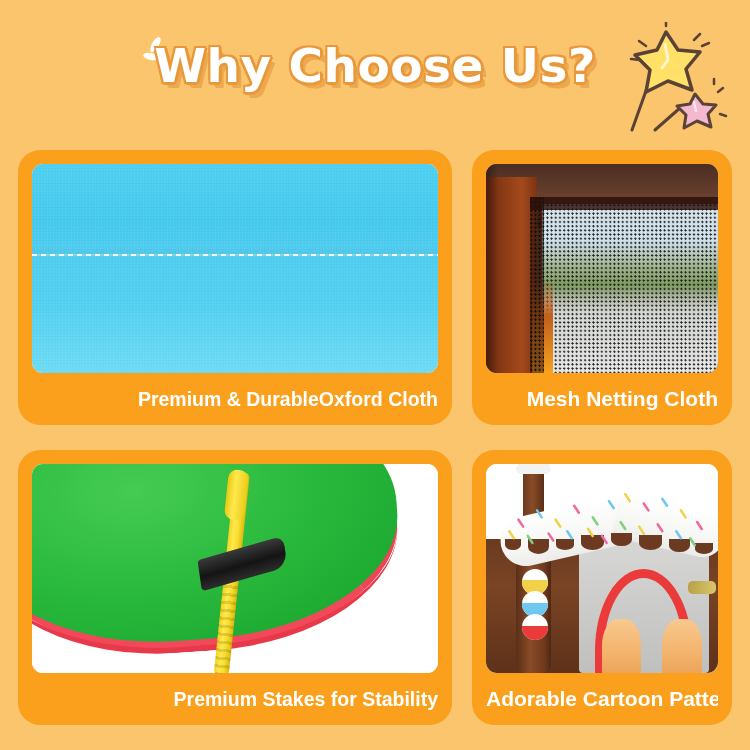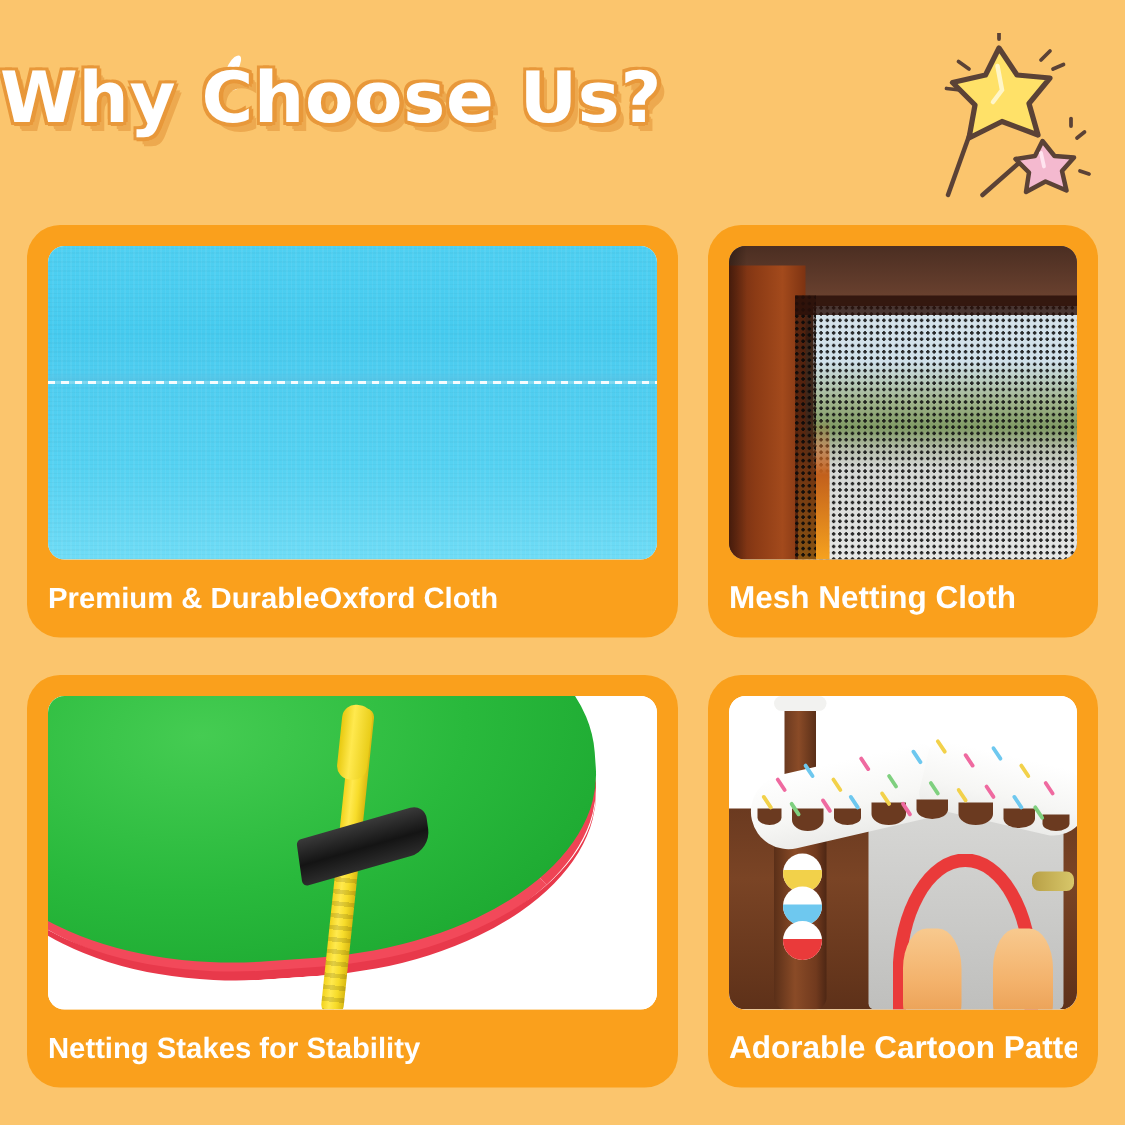--- a/index.html
+++ b/index.html
@@ -18,20 +18,21 @@
     position: relative;
     height: 150px;
     width: 750px;
   }
 
   .title {
     position: absolute;
     left: 0;
     right: 0;
     top: 38px;
+    text-align: center;
     font-size: 47px;
     font-weight: bold;
     letter-spacing: 0.5px;
     color: #ffffff;
     font-family: "DejaVu Sans", sans-serif;
     text-shadow:
        2px 2px 0 #e8983a,
       -2px  2px 0 #e8983a,
        2px -2px 0 #e8983a,
       -2px -2px 0 #e8983a,
@@ -102,21 +103,21 @@
     border-radius: 11px;
     overflow: hidden;
     position: relative;
     background: #ffffff;
   }
 
   .card-label {
     flex: 0 0 auto;
     height: 52px;
     line-height: 52px;
-    text-align: left;
+    text-align: right;
     color: #ffffff;
     font-size: 21px;
     font-weight: bold;
     font-family: "Liberation Sans", sans-serif;
     white-space: nowrap;
     overflow: hidden;
   }
   .card-label.small { font-size: 19.5px; }
 
   
@@ -428,21 +429,21 @@
     <div class="card-photo">
       <div class="photo-stake">
         <div class="red-trim"></div>
         <div class="red-trim2"></div>
         <div class="green"></div>
         <div class="stake"></div>
         <div class="stake-head"></div>
         <div class="strap"></div>
       </div>
     </div>
-    <div class="card-label small">Netting Stakes for Stability</div>
+    <div class="card-label small">Premium Stakes for Stability</div>
   </div>
 
   <div class="card">
     <div class="card-photo">
       <div class="photo-house">
         <div class="bodyBrown"></div>
         <div class="greywall"></div>
         <div class="arch"></div>
         <div class="bunL"></div>
         <div class="bunR"></div>

